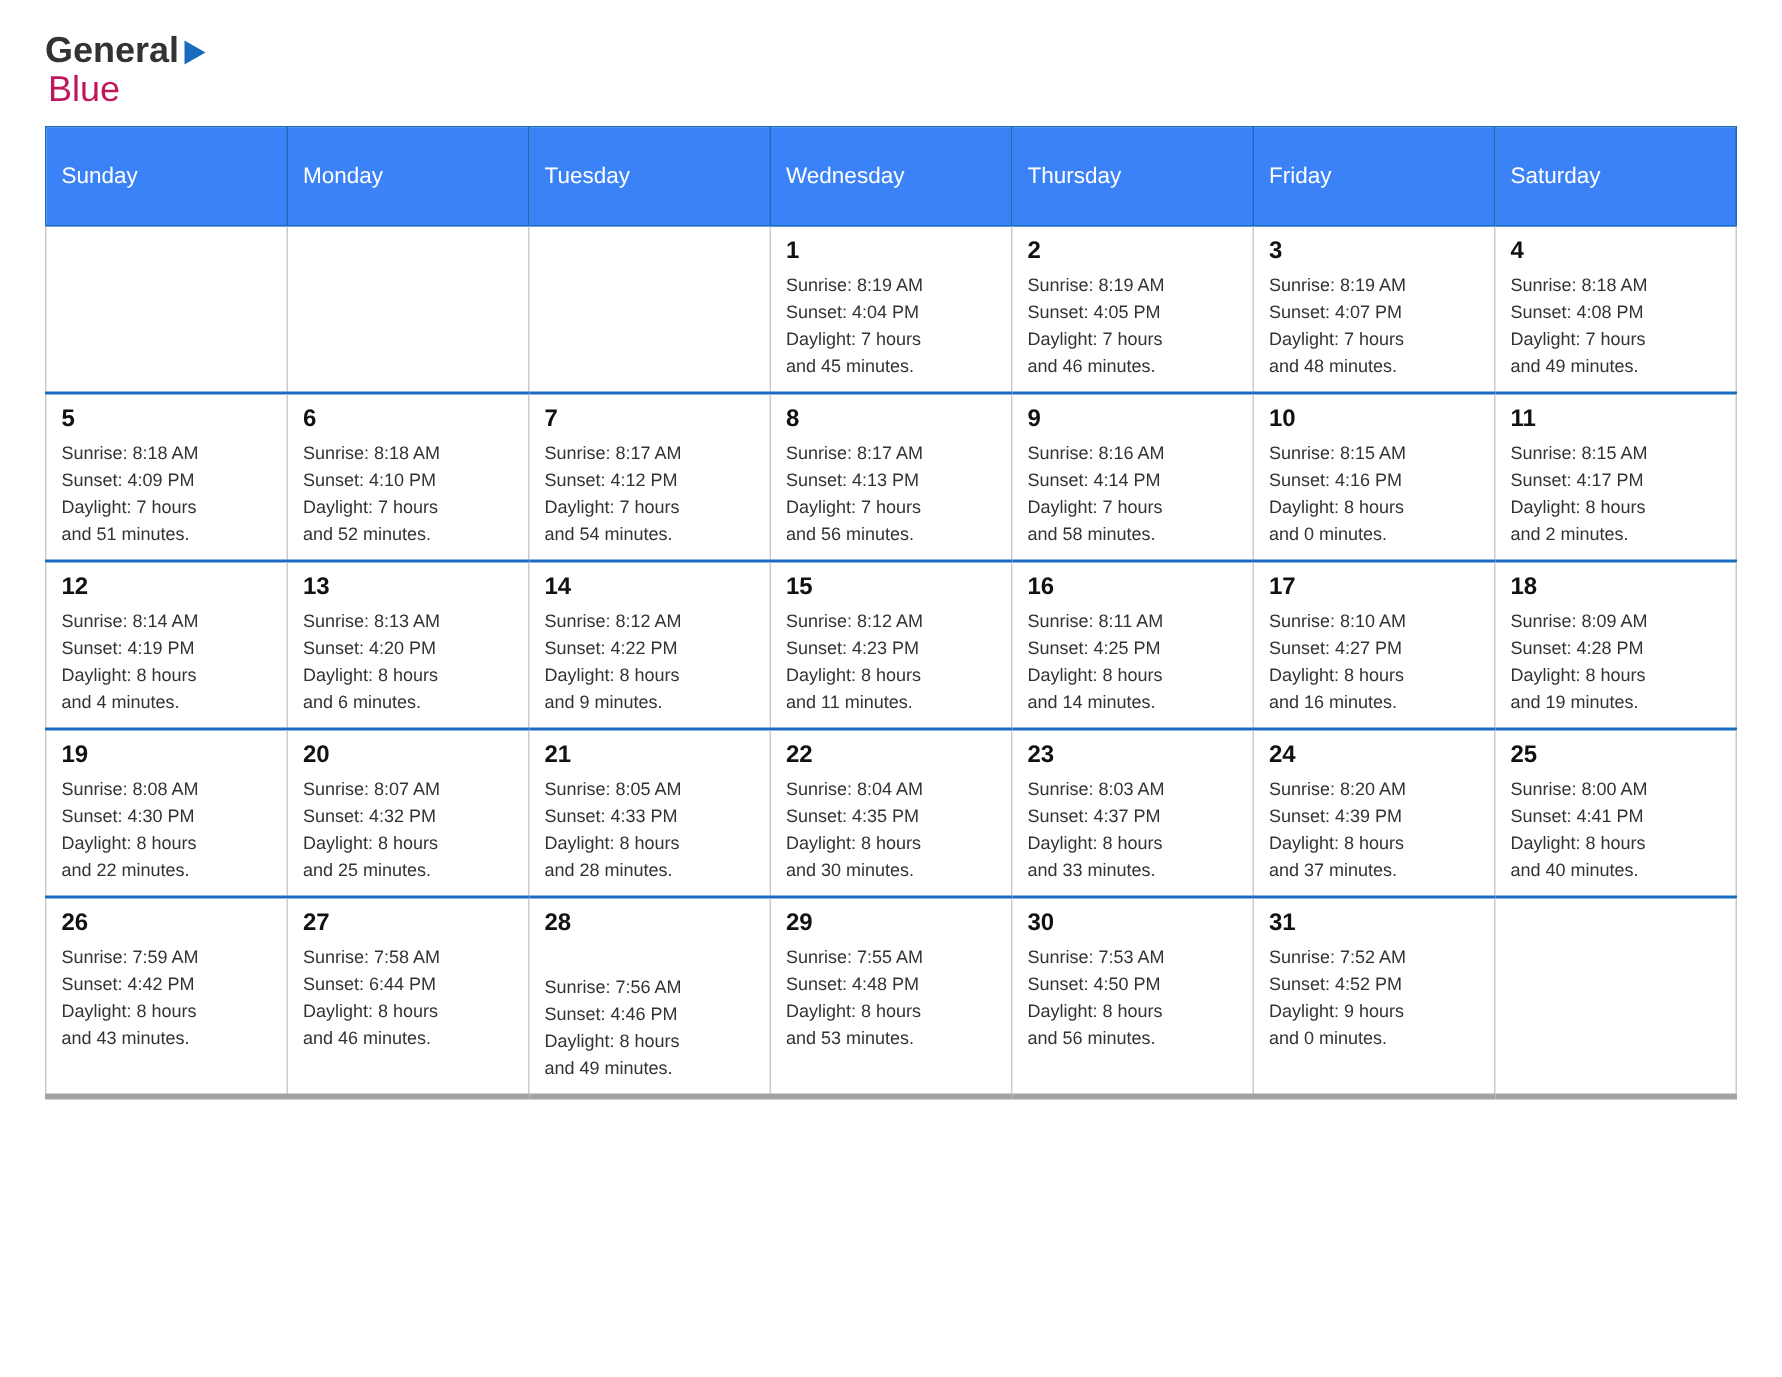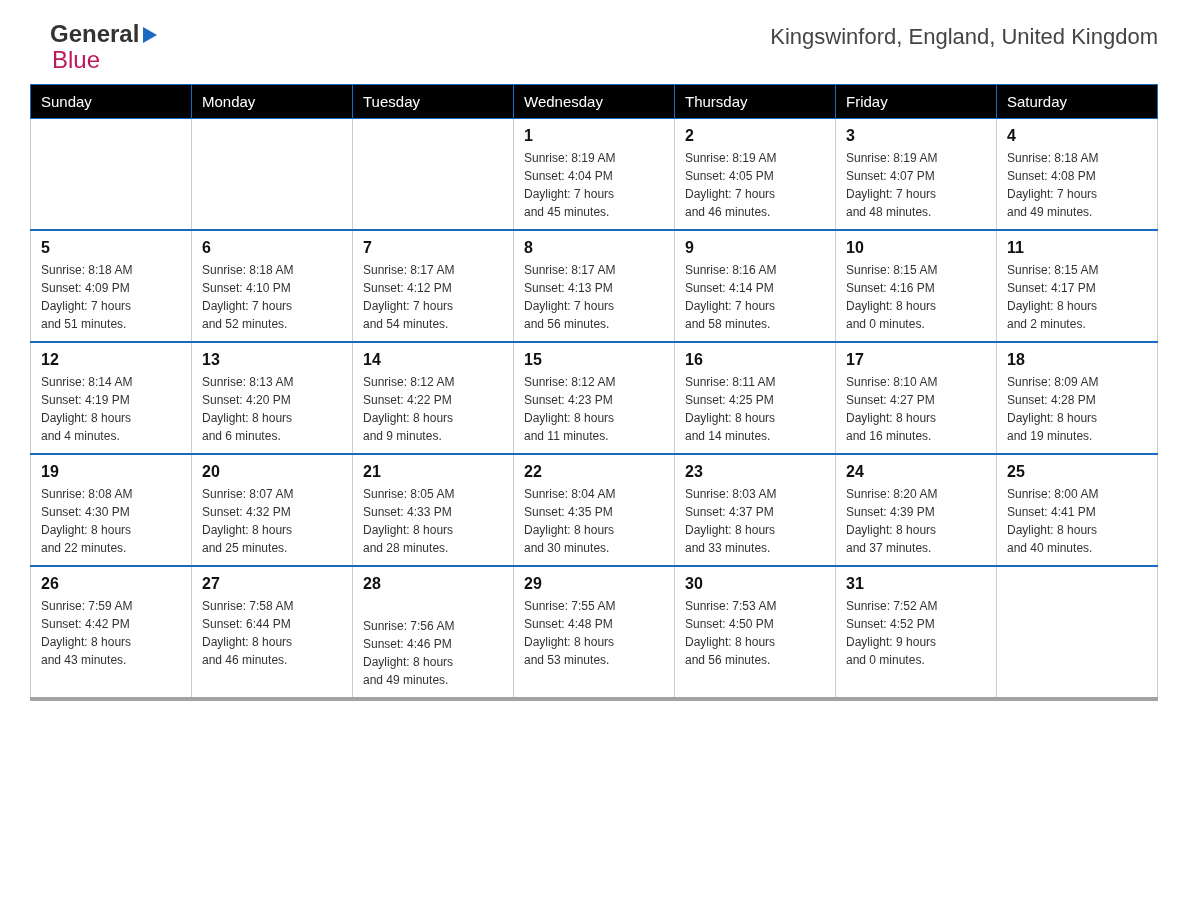--- a/index.html
+++ b/index.html
@@ -8,21 +8,20 @@
       background: #fff;
       width: 1188px;
       min-height: 918px;
       padding: 20px 30px 30px 30px;
     }
     .header {
       display: flex;
       justify-content: space-between;
       align-items: flex-start;
       margin-bottom: 10px;
-      margin-left: 20px;
     }
     .title-section {
       text-align: right;
     }
     .month-title {
       font-size: 48px;
       font-weight: bold;
       color: #222;
       line-height: 1.1;
     }
@@ -30,25 +29,25 @@
       font-size: 22px;
       color: #444;
       margin-top: 4px;
     }
     .calendar {
       width: 100%;
       border-collapse: collapse;
       margin-top: 10px;
     }
     .calendar th {
-      background-color: #000000;
+      background-color: #3b82f6;
       color: #fff;
       font-size: 15px;
       font-weight: normal;
-      padding: 8px 10px;
+      padding: 24px 10px;
       text-align: left;
       border: 1px solid #1a6bbf;
     }
     .calendar td {
       vertical-align: top;
       padding: 8px 10px;
       border: 1px solid #ccc;
       width: 14.28%;
       min-height: 100px;
       font-size: 13px;
@@ -101,21 +100,20 @@
       <svg width="20" height="20" viewBox="0 0 20 20" style="margin-left:2px;margin-top:2px;">
         <polygon points="2,2 16,10 2,18" fill="#1a6bbf"></polygon>
       </svg>
     </div>
     <div class="logo-line2">
       <span style="font-size:24px;font-weight:normal;color:#be185d;font-family:Arial,sans-serif;">Blue</span>
     </div>
   </div>
 
   <div class="title-section">
-    <div class="location-title">Kingswinford, England, United Kingdom</div>
   </div>
 </div>
 
 <table class="calendar">
   <thead>
     <tr>
       <th><span>Sunday</span></th>
       <th><span>Monday</span></th>
       <th><span>Tuesday</span></th>
       <th><span>Wednesday</span></th>

